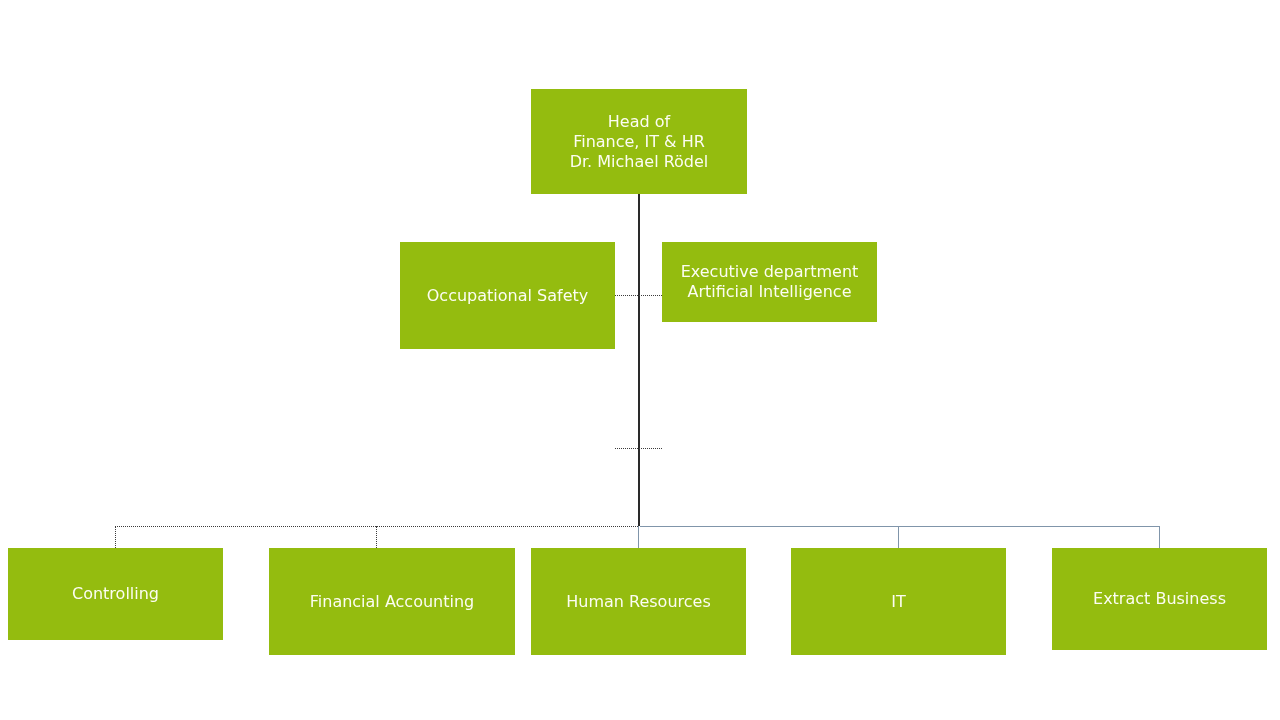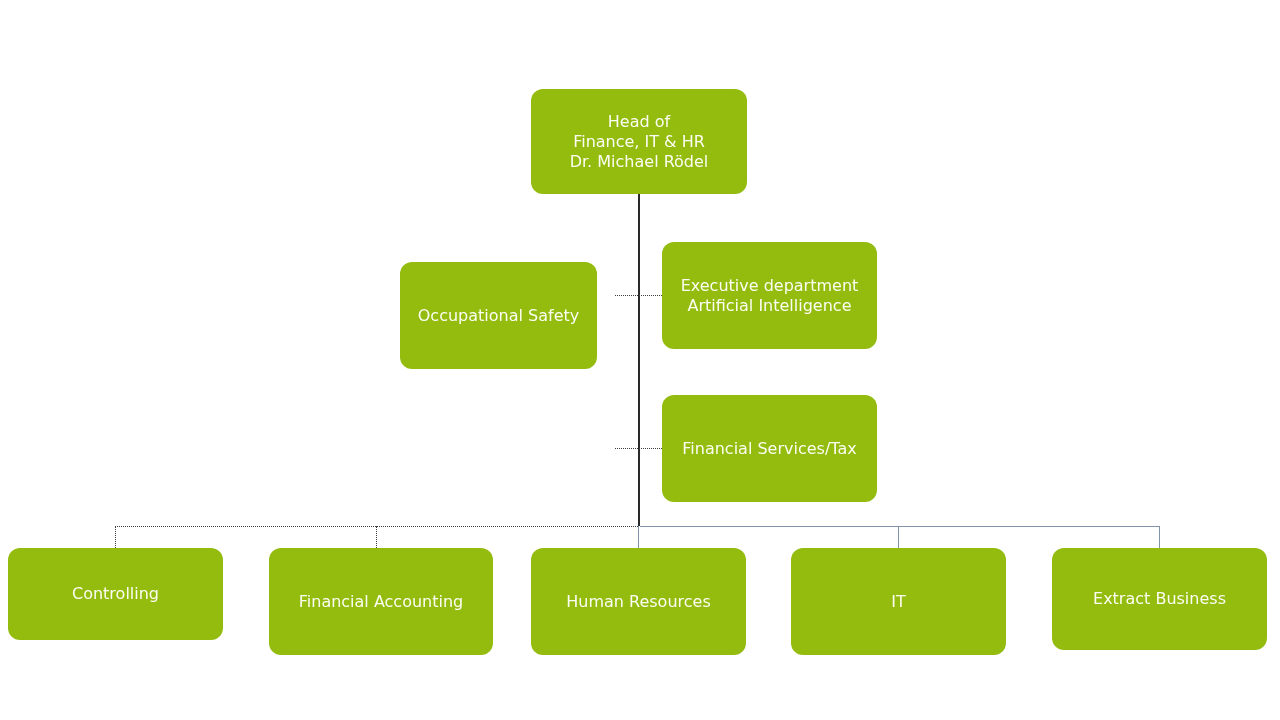--- a/index.html
+++ b/index.html
@@ -26,21 +26,20 @@
     position: absolute;
     background: var(--node-fill);
     color: var(--node-text);
     display: flex;
     align-items: center;
     justify-content: center;
     text-align: center;
     white-space: pre-line;
     font-size: 16px;
     line-height: 20px;
-    border-radius: 12px;
   }
   .line {
     position: absolute;
   }
   .h-dotted {
     border-top: 1.5px dotted var(--dotted-line);
   }
   .v-dotted {
     border-left: 1.5px dotted var(--dotted-line);
   }
@@ -70,31 +69,30 @@
 
   <div class="line v-dotted" style="left:115px; top:526px; height:22px; width:0;"></div>
   <div class="line v-dotted" style="left:376px; top:526px; height:22px; width:0;"></div>
   <div class="line v-solid" style="left:898px; top:526px; height:22px; width:0;"></div>
   <div class="line v-solid" style="left:1159px; top:526px; height:22px; width:0;"></div>
 
   <div class="node" style="left:531px; top:89px; width:216px; height:105px;">Head of
 Finance, IT &amp; HR
 Dr. Michael Rödel</div>
 
-  <div class="node" style="left:400px; top:242px; width:197px; height:107px;margin-top:20px;">Occupational Safety</div>
+  <div class="node" style="left:400px; top:242px; width:215px; height:107px;">Occupational Safety</div>
 
-  <div class="node" style="left:662px; top:242px; width:215px; height:107px;">Executive department
+  <div class="node" style="left:662px; top:242px; width:215px; height:80px;">Executive department
 Artificial Intelligence</div>
 
 
-  <div class="node" style="left:662px; top:395px; width:215px; height:107px;">Financial Services/Tax</div>
 
   <div class="node" style="left:8px; top:548px; width:215px; height:92px;">Controlling</div>
 
-  <div class="node" style="left:269px; top:548px; width:224px; height:107px;">Financial Accounting</div>
+  <div class="node" style="left:269px; top:548px; width:246px; height:107px;">Financial Accounting</div>
 
   <div class="node" style="left:531px; top:548px; width:215px; height:107px;">Human Resources</div>
 
   <div class="node" style="left:791px; top:548px; width:215px; height:107px;">IT</div>
 
   <div class="node" style="left:1052px; top:548px; width:215px; height:102px;">Extract Business</div>
 
 </div>
 
 </body></html>

